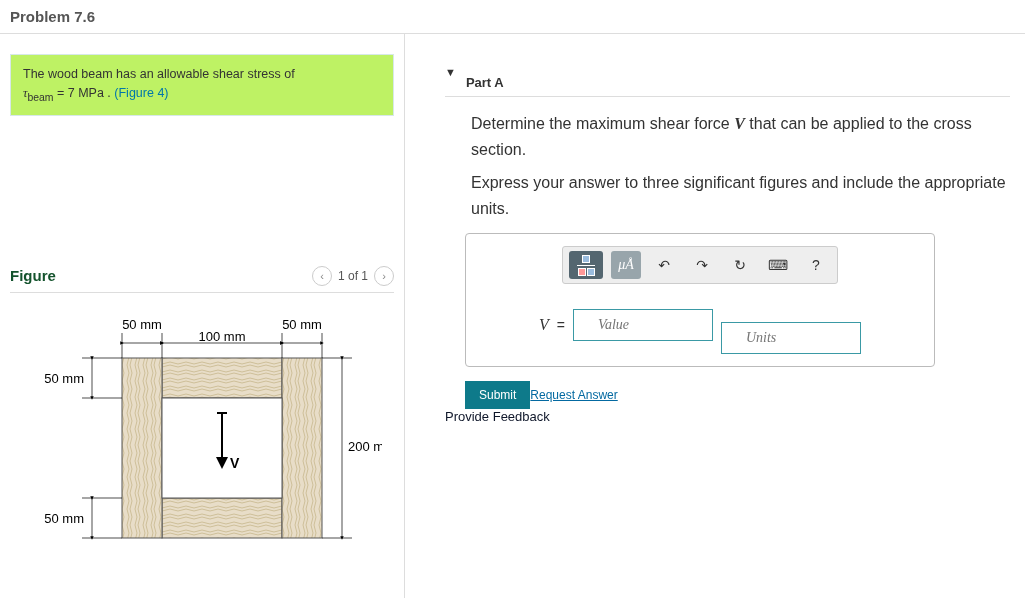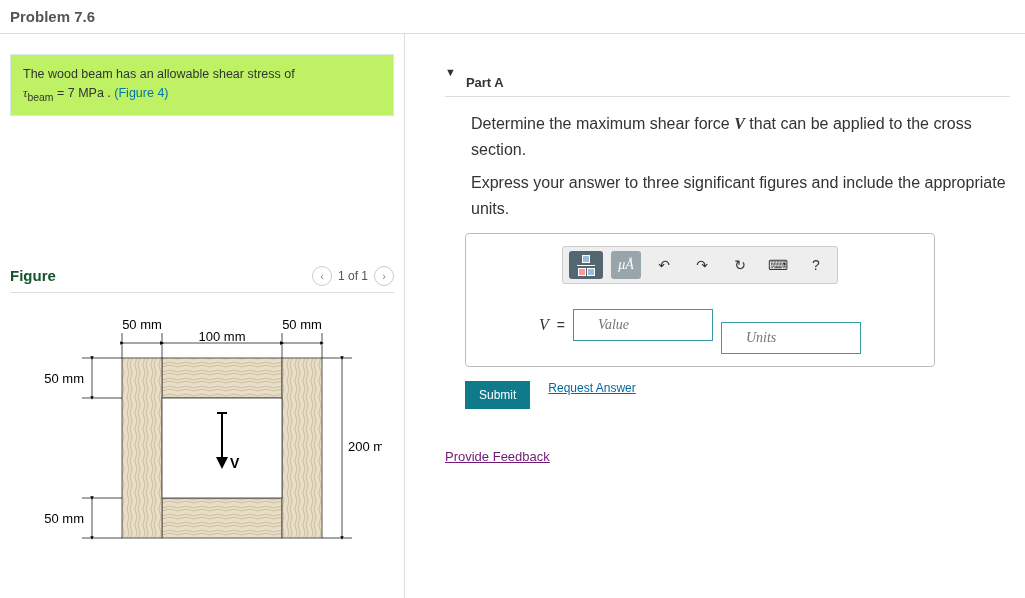--- a/index.html
+++ b/index.html
@@ -156,44 +156,41 @@
     color: #999;
     border: 1px solid #3a99a5;
     outline: none;
   }
   .value-input { width: 140px; }
   .units-input { width: 140px; margin-top: 26px; }
   .button-row {
     margin-left: 20px;
     margin-top: 14px;
     display: flex;
-    align-items: flex-start;
-    gap: 18px;
+    align-items: center;
   }
   .submit-btn {
     background: #0e7a8a;
     color: #fff;
     border: none;
     padding: 7px 14px;
     font-size: 12px;
     cursor: pointer;
   }
   .request-link {
     color: #0369a1;
     text-decoration: underline;
     font-size: 12px;
     font-weight: normal;
     cursor: pointer;
   }
   .feedback-link {
-    margin-top: 40px;
-    color: #701a75;
+    color: #0f172a;
     font-size: 13px;
     cursor: pointer;
-    text-decoration: underline;
   }
 </style>
 </head>
 <body>
 
 <div class="container">
   <div class="header">
     <h1>Problem 7.6</h1>
   </div>
   <div class="content">

